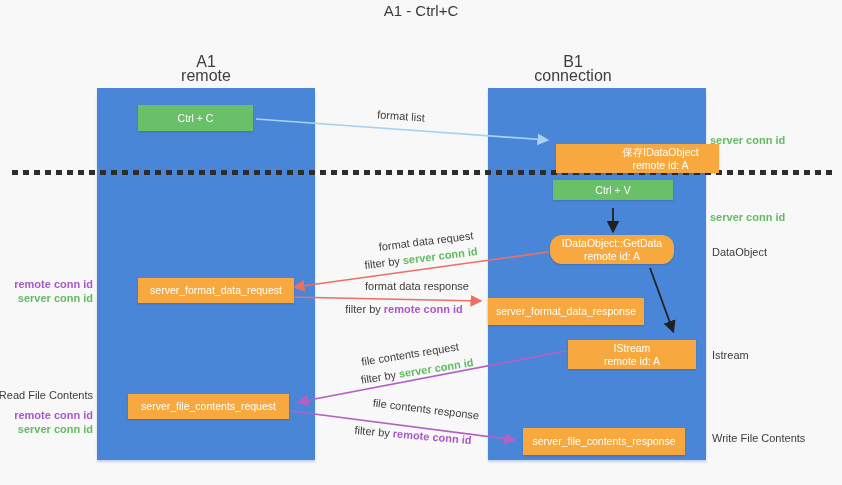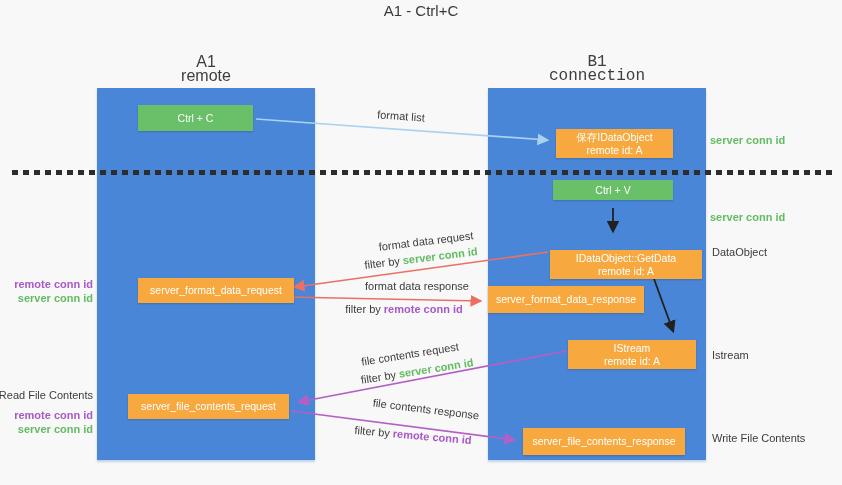--- a/index.html
+++ b/index.html
@@ -6,38 +6,38 @@
   #canvas{
     position:relative;width:842px;height:485px;overflow:hidden;
     background:#f8f8f8;font-family:"Liberation Sans",sans-serif;color:#3c3c3c;
   }
   .abs{position:absolute;}
   .title{left:0;top:8;width:842px;text-align:center;font-size:15px;line-height:21px;color:#3a3a3a;}
   .col{background:#4a86d8;box-shadow:0 2px 2px rgba(130,160,210,.45);}
   .col-left{left:97px;top:88px;width:218px;height:372px;}
   .col-right{left:488px;top:88px;width:218px;height:372px;}
   .col-header{top:55px;width:218px;text-align:center;font-size:16px;line-height:14px;color:#3d3d3d;}
-  .hdr-left{left:97px;} .hdr-right{left:488px;font-family:Liberation Mono, monospace;}
+  .hdr-left{left:97px;} .hdr-right{left:464px;}
   .dotted{
     left:12px;top:170px;width:820px;height:5px;
     background:repeating-linear-gradient(90deg,#2d2d2d 0 6px,transparent 6px 11px);
   }
   .box{
     display:flex;align-items:center;justify-content:center;flex-direction:column;
     color:#fff;font-size:10.5px;line-height:13px;text-align:left;white-space:nowrap;
     box-shadow:0 1px 2px rgba(0,0,0,.18);
   }
   .green{background:#6abf69;}
   .orange{background:#f7a93f;}
   .b-ctrlc{left:138px;top:105px;width:115px;height:26px;}
-  .b-save{left:556px;top:129px;width:117px;height:29px;}
+  .b-save{left:556px;top:144px;width:117px;height:29px;padding-left:46px;}
   .b-ctrlv{left:553px;top:180px;width:120px;height:20px;}
-  .b-getdata{left:550px;top:250px;width:152px;height:29px;}
+  .b-getdata{left:550px;top:235px;width:124px;height:29px;border-radius:12px;}
   .b-fmtreq{left:138px;top:278px;width:156px;height:25px;}
-  .b-fmtresp{left:488px;top:286px;width:156px;height:27px;}
+  .b-fmtresp{left:488px;top:298px;width:156px;height:27px;}
   .b-istream{left:568px;top:340px;width:128px;height:29px;}
   .b-filereq{left:128px;top:394px;width:161px;height:25px;}
   .b-fileresp{left:523px;top:428px;width:162px;height:27px;}
   .alabel{
     position:absolute;font-size:11px;color:#3c3c3c;white-space:nowrap;
     transform-origin:center;
   }
   .side{position:absolute;font-size:11px;white-space:nowrap;}
   .side-right{text-align:left;}
   .left-align{right:749px;text-align:right;}

